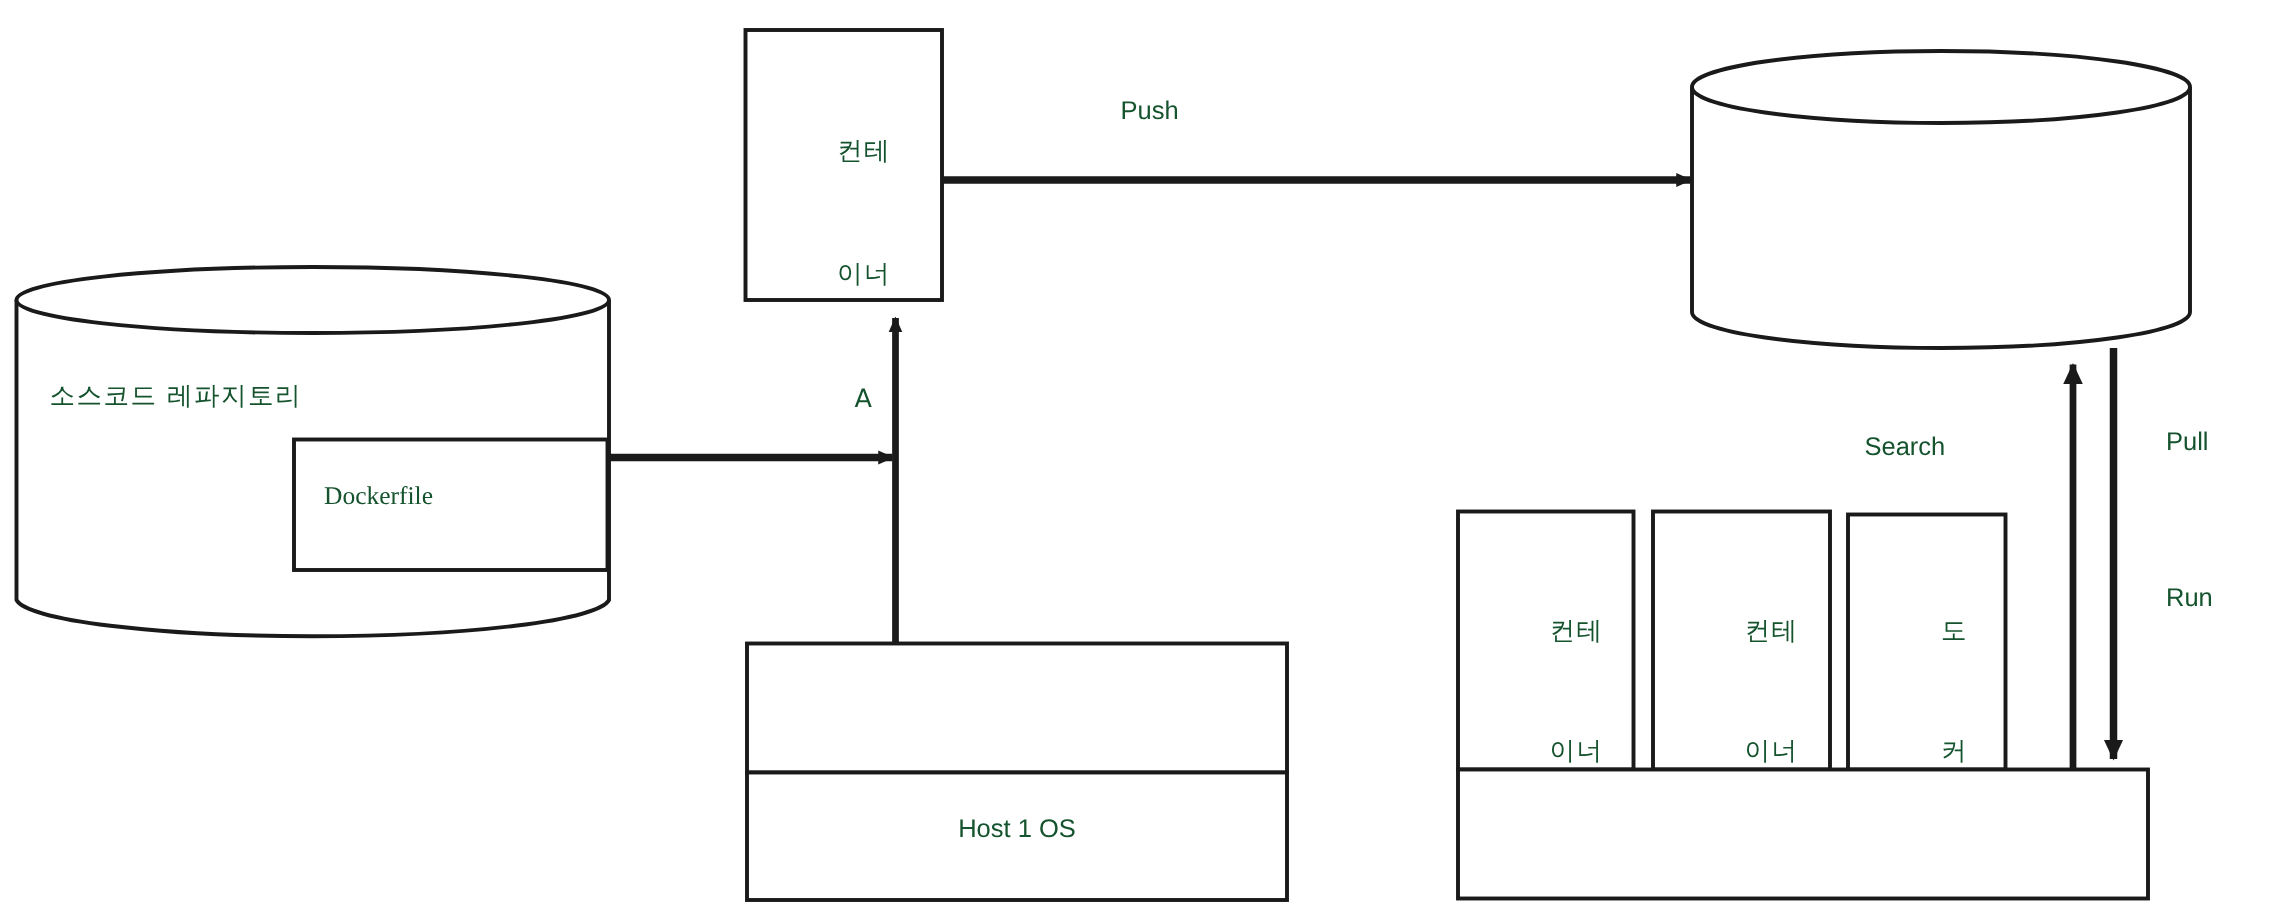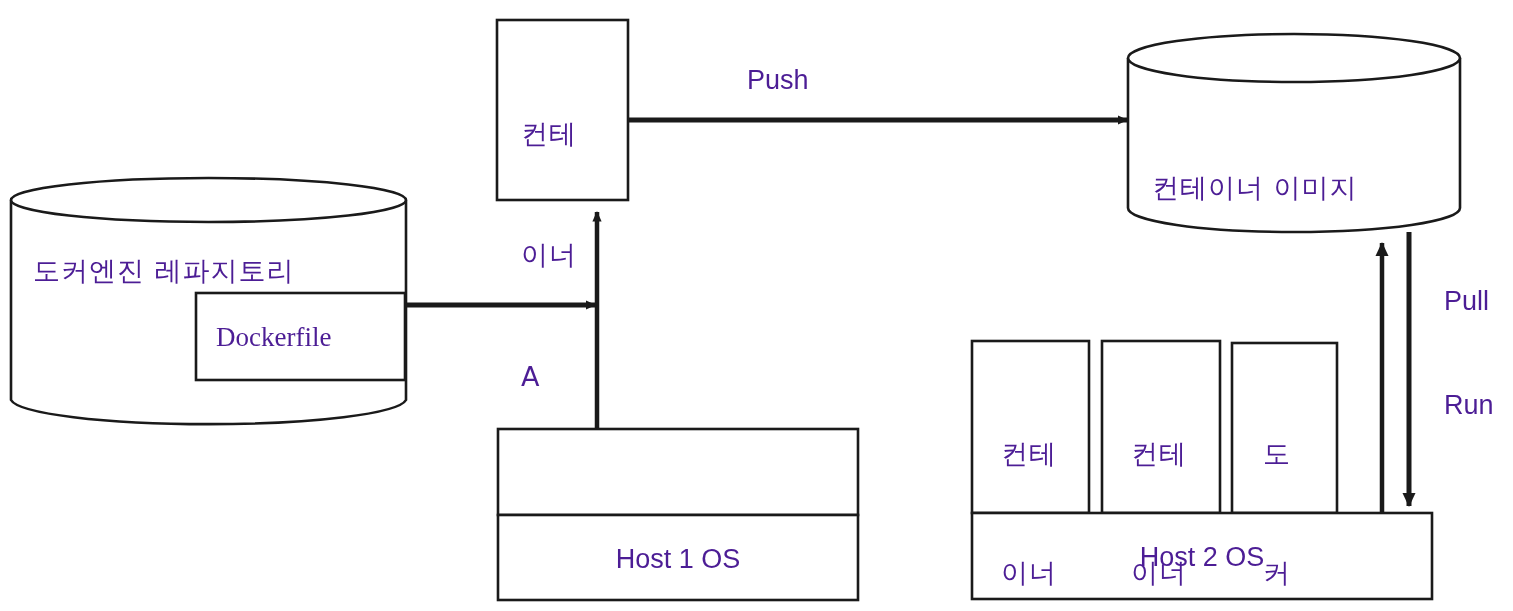--- a/index.html
+++ b/index.html
@@ -21,35 +21,36 @@
   #canvas svg.layer {
     position: absolute;
     left: 0;
     top: 0;
     width: 1513px;
     height: 611px;
     pointer-events: none;
   }
   .lbl {
     position: absolute;
-    color: #4c1d95;
-    font-size: 27px;
+    color: #14532d;
+    font-size: 17px;
     line-height: 1.3;
     white-space: pre;
     letter-spacing: 0px;
   }
   .lbl-ko {
     font-family: "DejaVu Sans", "Liberation Sans", sans-serif;
     letter-spacing: 1px;
   }
   .lbl-center {
     text-align: center;
   }
   .stack-lines span {
     display: block;
+    text-align: center;
   }
 </style>
 </head>
 <body>
 
 <div id="canvas">
 
   <svg class="layer" viewBox="0 0 1513 611" xmlns="http://www.w3.org/2000/svg">
     <defs>
       <marker id="ah" markerWidth="12" markerHeight="12" refX="9.5" refY="5" orient="auto" markerUnits="userSpaceOnUse">
@@ -86,37 +87,37 @@
     <rect x="972" y="341" width="117" height="172" fill="#ffffff" stroke="#1a1a1a" stroke-width="2.6"></rect>
     <rect x="1102" y="341" width="118" height="172" fill="#ffffff" stroke="#1a1a1a" stroke-width="2.6"></rect>
     <rect x="1232" y="343" width="105" height="170" fill="#ffffff" stroke="#1a1a1a" stroke-width="2.6"></rect>
     <rect x="972" y="513" width="460" height="86" fill="#ffffff" stroke="#1a1a1a" stroke-width="2.6"></rect>
 
     <line x1="1382" y1="512" x2="1382" y2="243" stroke="#1a1a1a" stroke-width="4.5" marker-end="url(#ah-big)"></line>
 
     <line x1="1409" y1="232" x2="1409" y2="506" stroke="#1a1a1a" stroke-width="5" marker-end="url(#ah-big)"></line>
   </svg>
 
-  <div class="lbl lbl-ko" style="left:33px; top:253px; width:360px;">도커엔진 레파지토리</div>
+  <div class="lbl lbl-ko" style="left:33px; top:253px; width:360px;">소스코드 레파지토리</div>
 
   <div class="lbl" style="left:216px; top:320px; width:190px;font-family:Liberation Serif, serif;">Dockerfile</div>
 
   <div class="lbl lbl-ko stack-lines" style="left:521px; top:46px; width:110px;">
     <span>컨테</span>
     <span style="margin-top:16px;">이너</span>
     <span style="margin-top:16px;">A</span>
   </div>
 
   <div class="lbl" style="left:747px; top:63px; width:140px;">Push</div>
 
   <div class="lbl lbl-ko stack-lines" style="left:1152px; top:100px; width:300px;">
-    <span>컨테이너 이미지</span>
   </div>
 
 
+  <div class="lbl" style="left:1243px; top:287px; width:150px;">Search</div>
 
   <div class="lbl" style="left:1444px; top:284px; width:80px;">Pull</div>
 
   <div class="lbl" style="left:1444px; top:388px; width:80px;">Run</div>
 
 
   <div class="lbl lbl-center" style="left:498px; top:542px; width:360px;">Host 1 OS</div>
 
   <div class="lbl lbl-ko stack-lines" style="left:1001px; top:366px; width:100px;">
     <span>컨테</span>
@@ -128,15 +129,14 @@
     <span>컨테</span>
     <span style="margin-top:14px;">이너</span>
     
   </div>
 
   <div class="lbl lbl-ko stack-lines" style="left:1263px; top:366px; width:80px;">
     <span>도</span>
     <span style="margin-top:14px;">커</span>
   </div>
 
-  <div class="lbl lbl-center" style="left:972px; top:540px; width:460px;">Host 2 OS</div>
 
 </div>
 
 </body></html>

